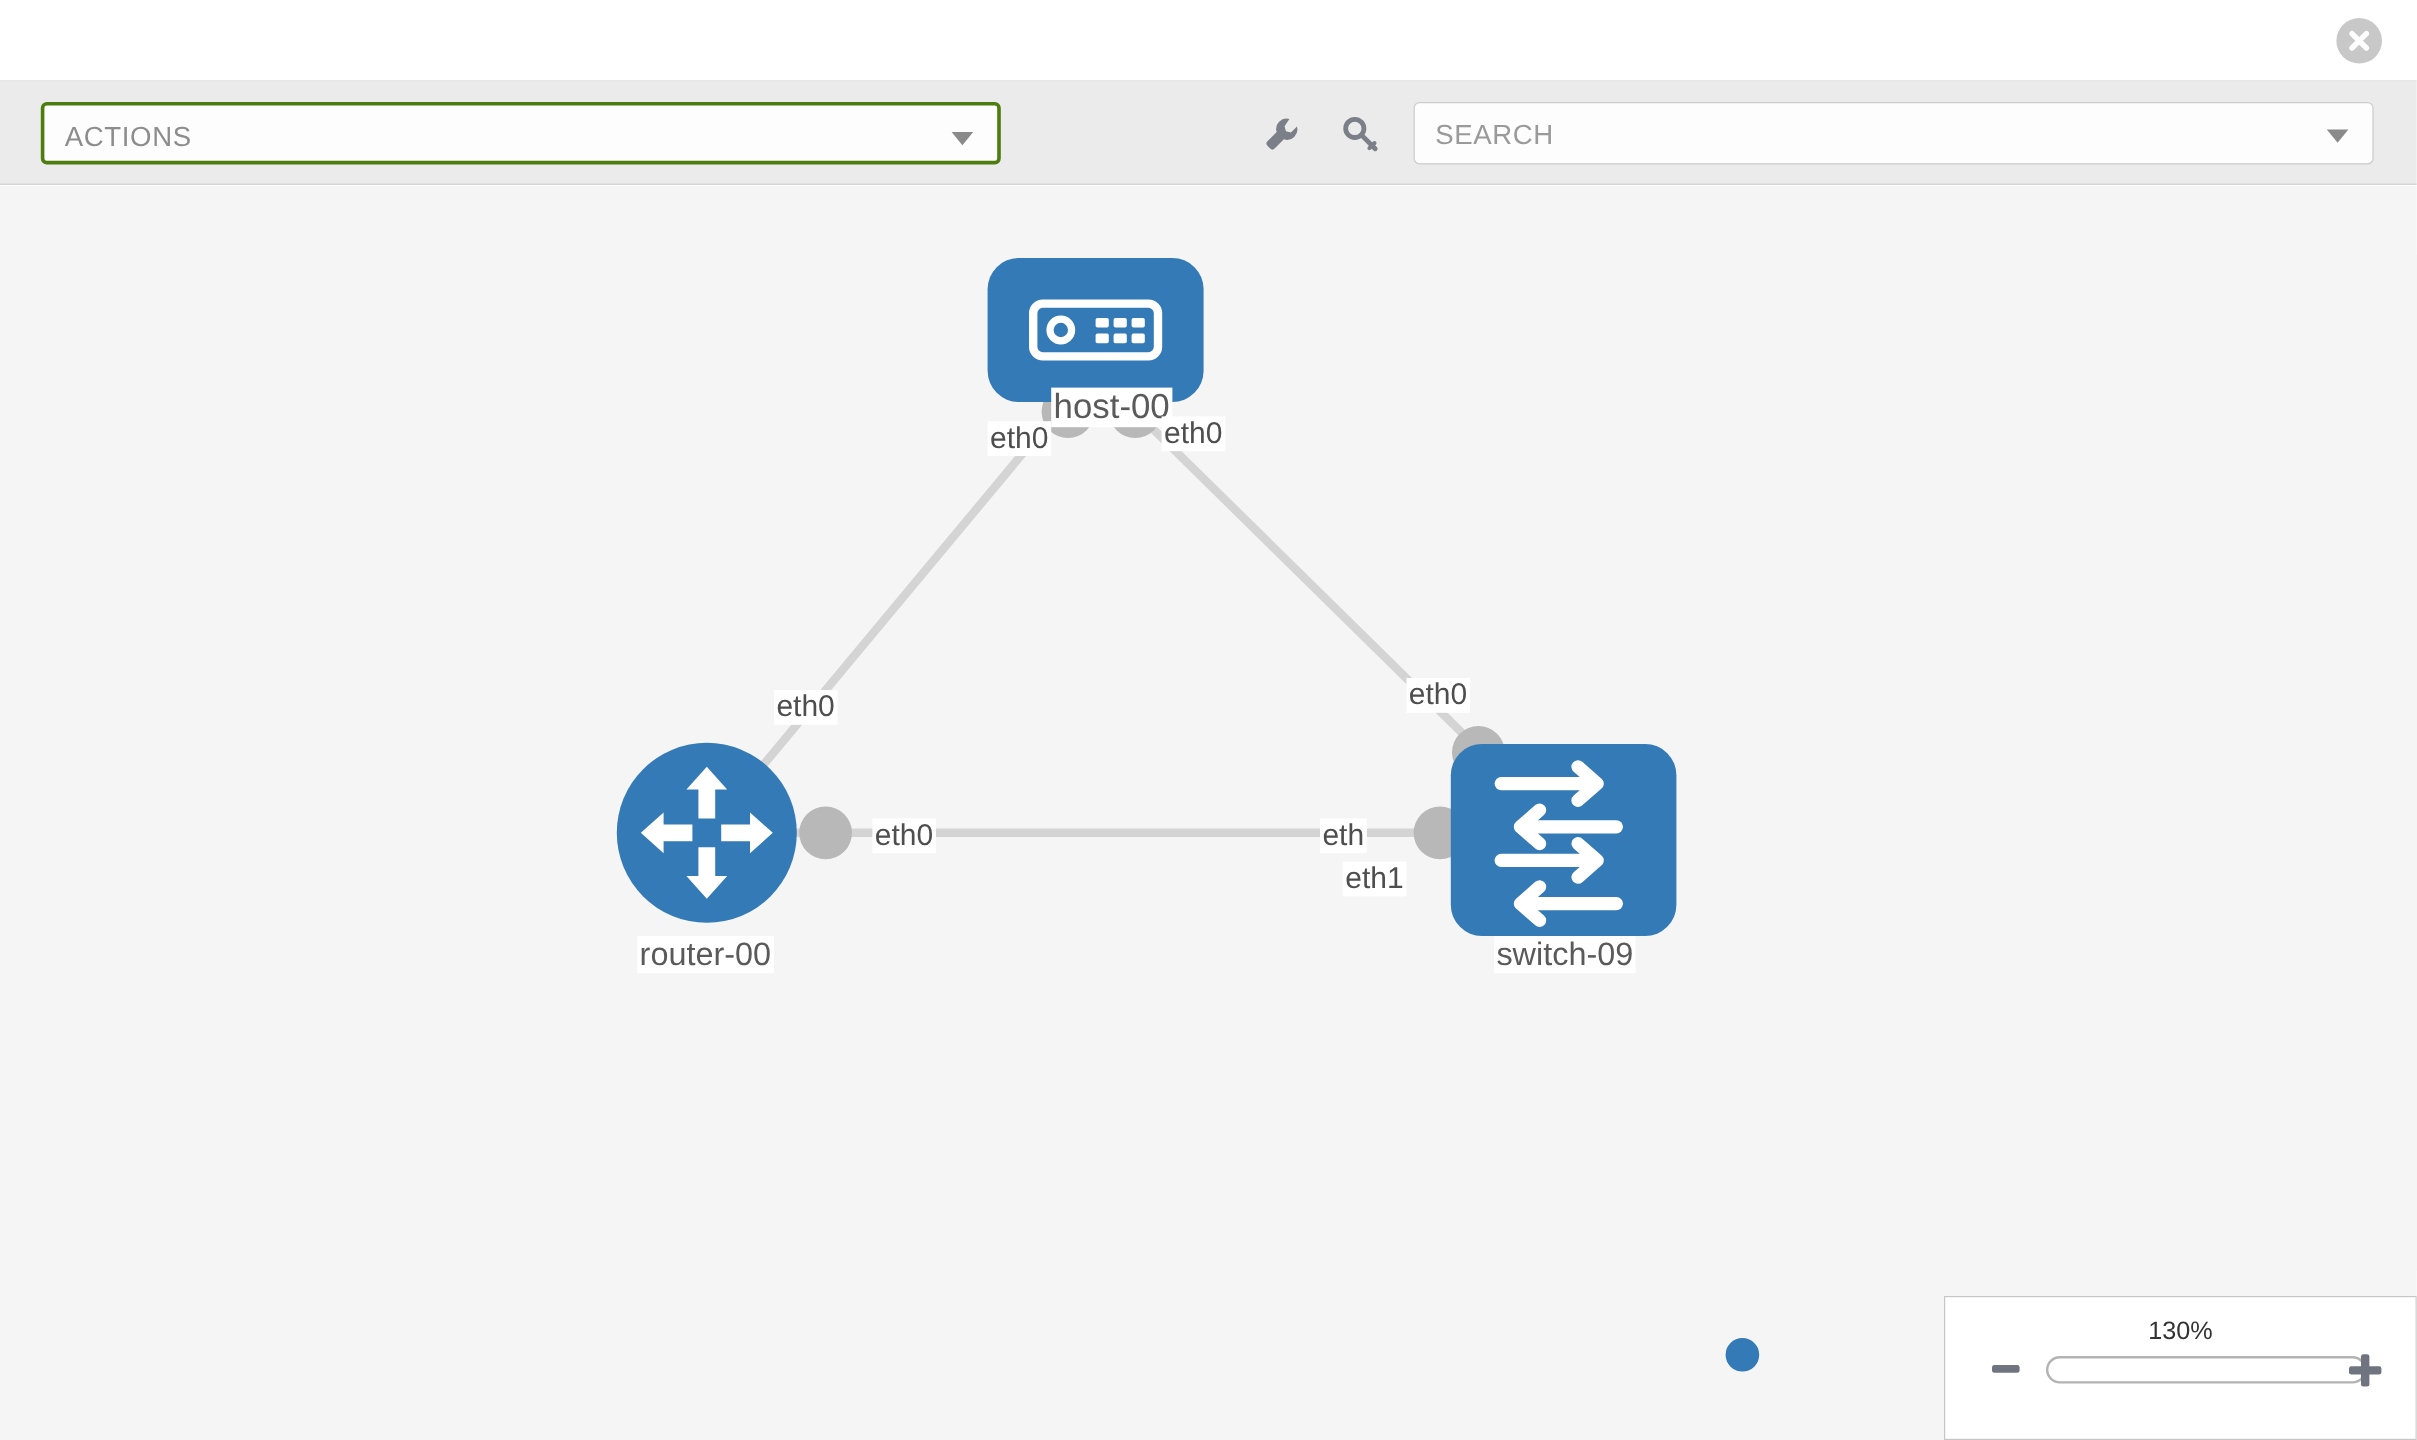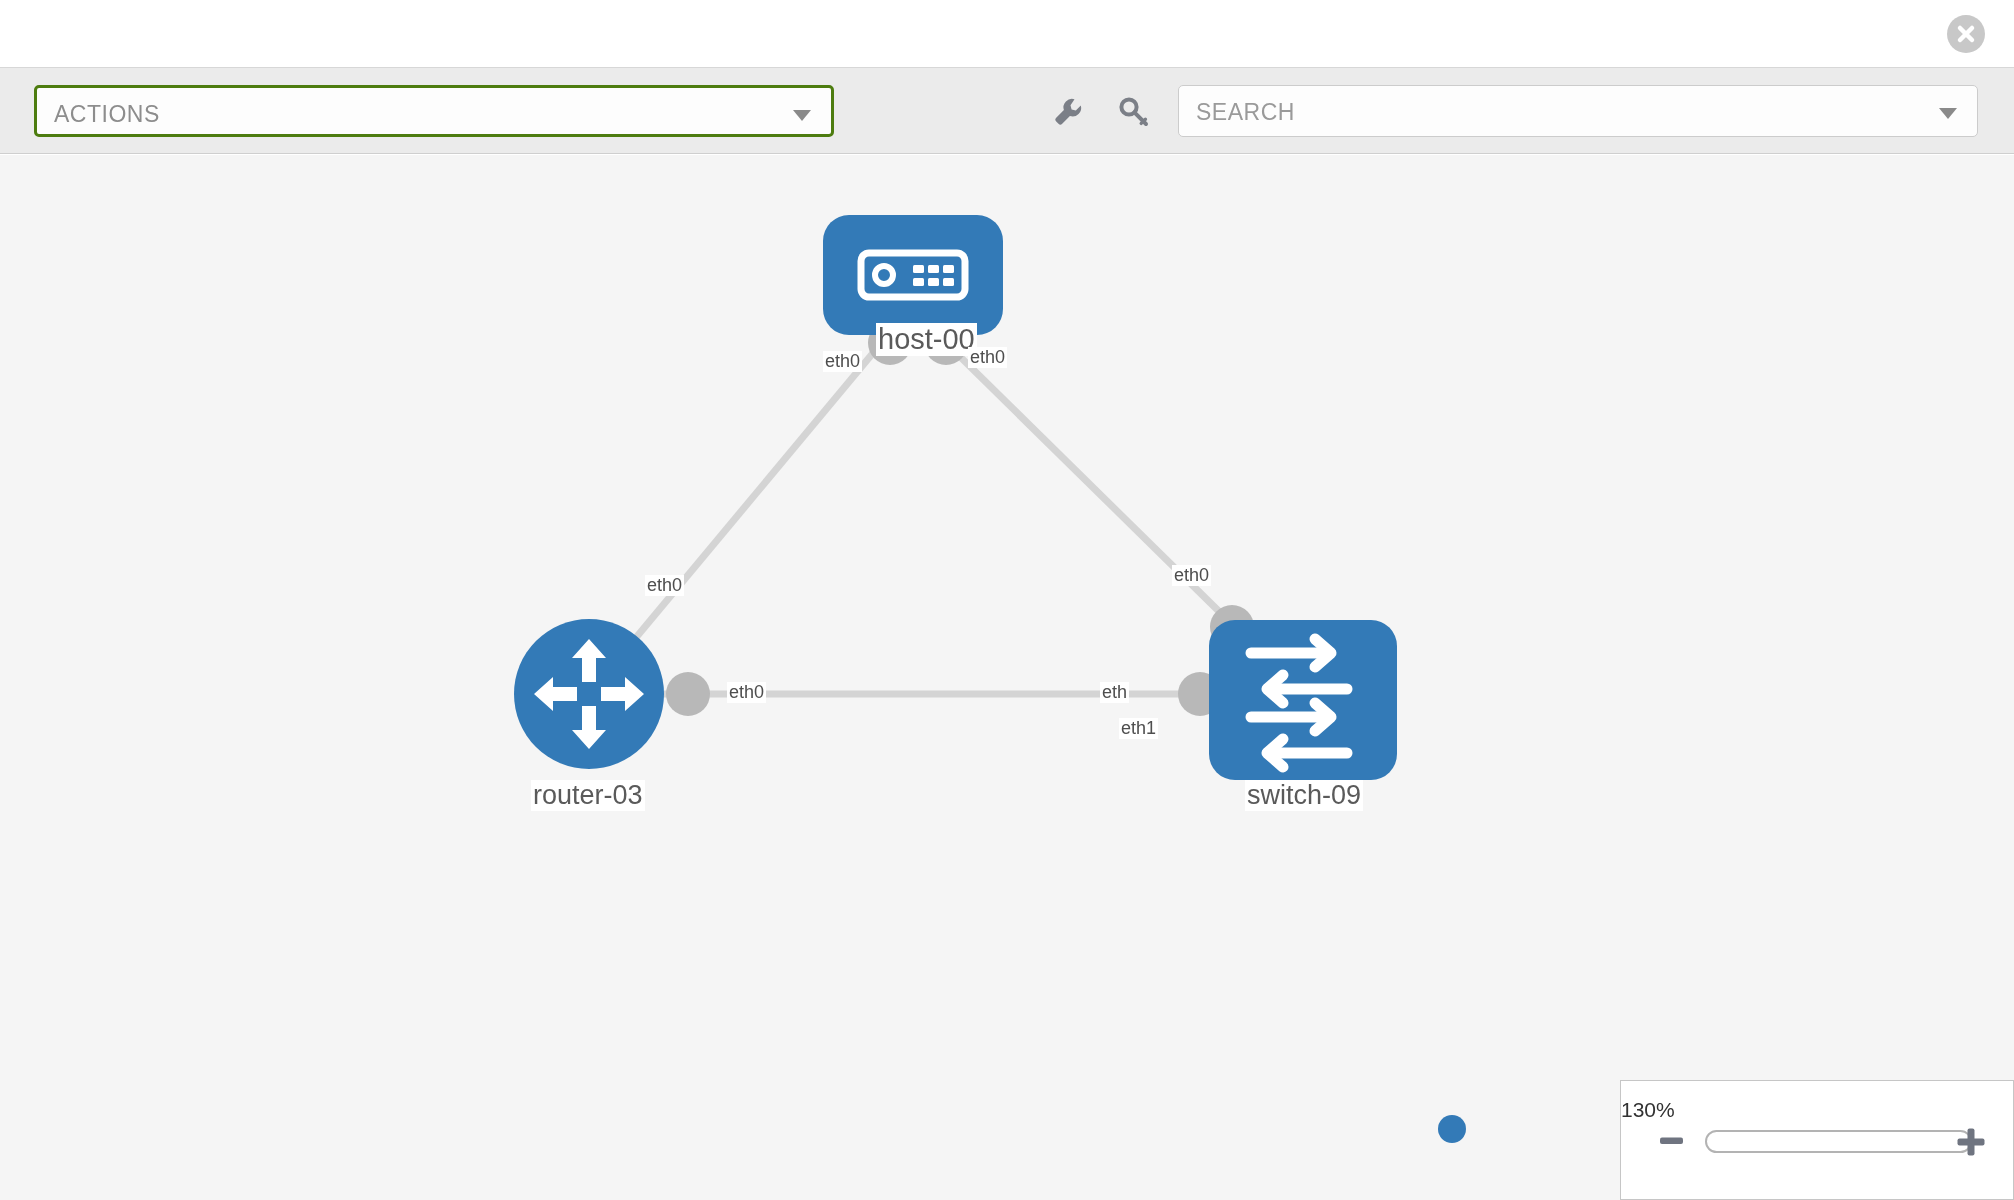--- a/index.html
+++ b/index.html
@@ -118,40 +118,40 @@
     position: absolute;
     font-size: 27px;
     color: #5a5a5a;
     background: #ffffff;
     white-space: nowrap;
     padding: 0 2px;
     cursor: pointer;
   }
   .edge-label {
     position: absolute;
-    font-size: 18px;
+    font-size: 25px;
     color: #4e4e4e;
     background: #ffffff;
     white-space: nowrap;
     padding: 0 2px;
     cursor: pointer;
   }
 
   
   .zoom-panel {
     position: absolute;
     left: 1620px; top: 1080px;
     width: 394px; height: 120px;
     background: #ffffff;
     border: 1px solid #c6c6c6;
   }
   .zoom-value {
     position: absolute;
     left: 0; right: 0; top: 17px;
-    text-align: left;
+    text-align: center;
     font-size: 21px;
     color: #333333;
   }
   .zoom-minus, .zoom-plus {
     position: absolute;
     top: 47px;
     cursor: pointer;
   }
   .zoom-minus { left: 38px; width: 25px; height: 25px; }
   .zoom-plus  { right: 28px; width: 28px; height: 28px; }
@@ -281,21 +281,21 @@
           <path d="M1283 520 l-16 14 l16 14"></path>
           <path d="M1251 562 h78"></path>
           <path d="M1315 548 l16 14 l-16 14"></path>
           <path d="M1347 598 h-78"></path>
           <path d="M1283 584 l-16 14 l16 14"></path>
         </g>
       </g>
     </svg>
 
     <div class="node-label" style="left:876px; top:168px; font-size:29px;">host-00</div>
-    <div class="node-label" style="left:531px; top:625px;">router-03</div>
+    <div class="node-label" style="left:531px; top:625px;">router-00</div>
     <div class="node-label" style="left:1245px; top:625px;">switch-09</div>
 
     <div class="edge-label" style="left:823px; top:196px;">eth0</div>
     <div class="edge-label" style="left:968px; top:192px;">eth0</div>
     <div class="edge-label" style="left:645px; top:420px;">eth0</div>
     <div class="edge-label" style="left:1172px; top:410px;">eth0</div>
     <div class="edge-label" style="left:727px; top:527px;">eth0</div>
     <div class="edge-label" style="left:1100px; top:527px;">eth</div>
     <div class="edge-label" style="left:1119px; top:545px;margin-top:18px;">eth1</div>
   </div>

